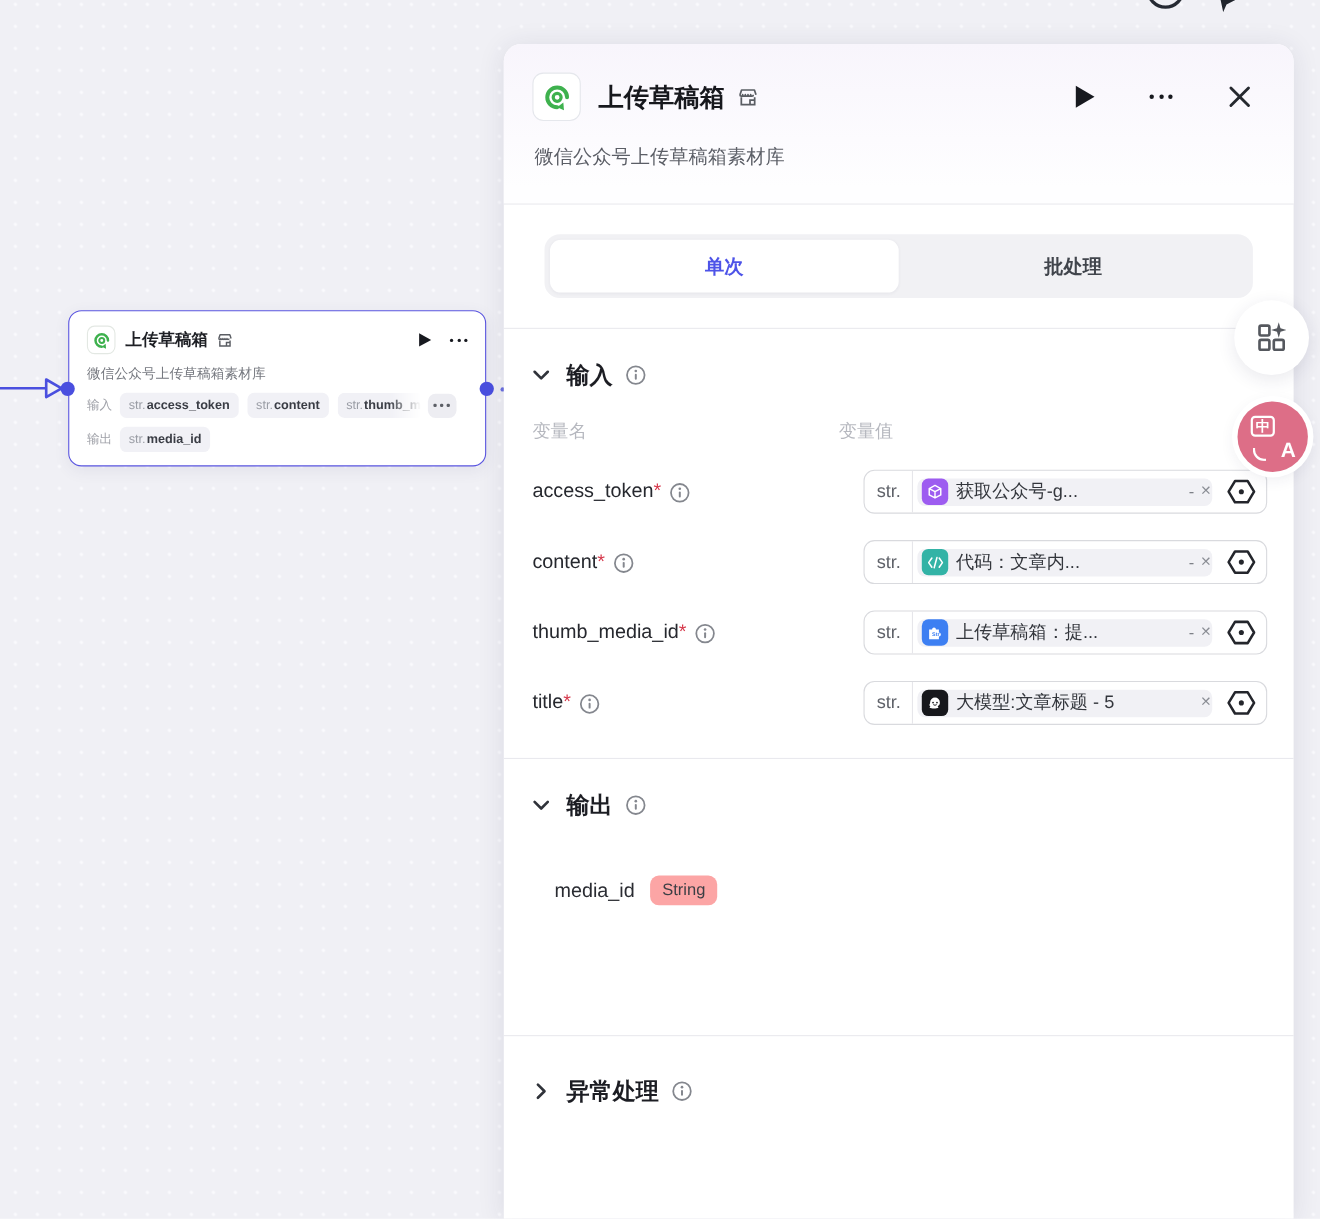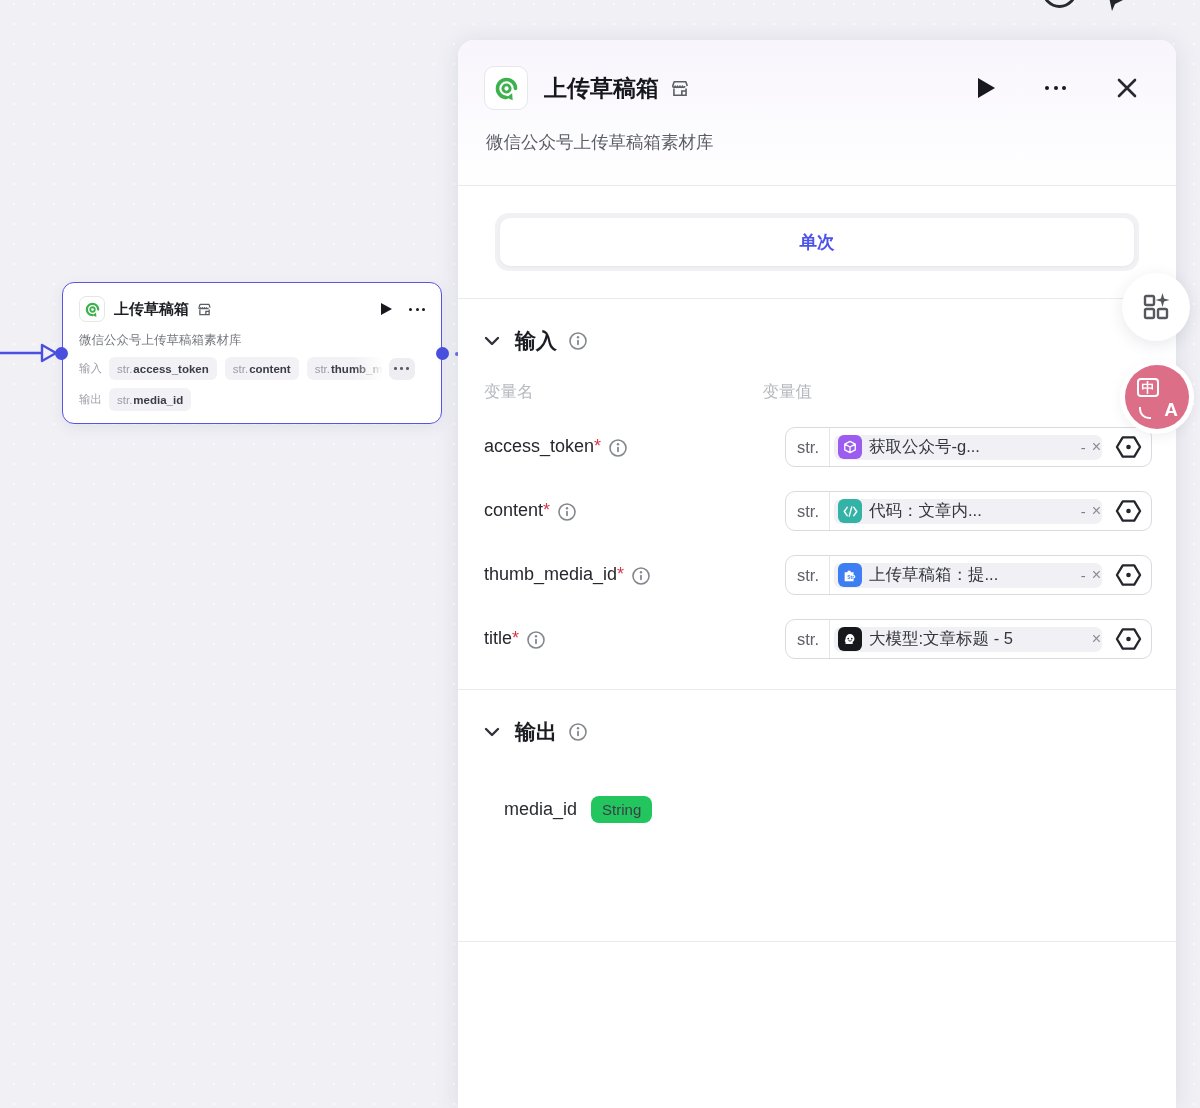--- a/index.html
+++ b/index.html
@@ -101,21 +101,21 @@
   .vtag-icon { width:24px; height:24px; border-radius:6px; flex:none;
     display:flex; align-items:center; justify-content:center; }
   .vtag-text { font-size:16.5px; color:#33363c; margin-left:7px; white-space:nowrap;
     overflow:hidden; flex:1; }
   .vdash { font-size:15px; color:#7d8087; margin:0 6px 0 4px; flex:none;}
   .vclose { font-size:16px; color:#8a8d94; flex:none; }
   .hexbtn { flex:none; margin:0 9px 0 9px; display:flex; }
 
   .out-row { display:flex; align-items:center; margin-top:50px; margin-left:22px; }
   .out-name { font-size:18px; color:#2a2c32; }
-  .out-type { margin-left:14px; background:#22c55e; color:#3c3f45; font-size:15px;
+  .out-type { margin-left:14px; background:#fca5a5; color:#3c3f45; font-size:15px;
     padding:5px 11px; border-radius:8px; }
 
   .spacer-in { height:30px; }
   .spacer-out { height:118px; }
 
   
   .fab { position:absolute; border-radius:50%; display:flex; align-items:center;
     justify-content:center; }
   .fab-comp { left:1122px; top:273px; width:68px; height:68px; background:#fff;
     box-shadow:0 4px 16px rgba(40,40,80,.10); }
@@ -238,20 +238,21 @@
         </div>
       </div>
       <div class="p-sub">微信公众号上传草稿箱素材库</div>
     </div>
 
     <div class="divider"></div>
 
     <div class="p-tabs">
       <div class="seg">
         <div class="seg-item active">单次</div>
+        <div class="seg-item">批处理</div>
       </div>
     </div>
 
     <div class="divider"></div>
 
     <div class="section">
       <div class="sec-head">
         <span class="chev">
           <svg width="20" height="20" viewBox="0 0 20 20">
               <path d="M4 7 L10 13 L16 7" fill="none" stroke="#30333a" stroke-width="2.4" stroke-linecap="round" stroke-linejoin="round"></path>
@@ -430,20 +431,37 @@
       </div>
       <div class="out-row">
         <span class="out-name">media_id</span>
         <span class="out-type">String</span>
       </div>
       <div class="spacer-out"></div>
     </div>
 
     <div class="divider"></div>
 
+    <div class="section">
+      <div class="sec-head" style="margin-top:8px;">
+        <span class="chev">
+          <svg width="20" height="20" viewBox="0 0 20 20">
+              <path d="M7 4 L13 10 L7 16" fill="none" stroke="#30333a" stroke-width="2.4" stroke-linecap="round" stroke-linejoin="round"></path>
+            </svg>
+        </span>
+        <span class="sec-title">异常处理</span>
+        <span class="info">
+          <svg width="20" height="20" viewBox="0 0 20 20">
+              <circle cx="10" cy="10" r="8" fill="none" stroke="#84878e" stroke-width="1.6"></circle>
+              <circle cx="10" cy="6.3" r="1.2" fill="#84878e"></circle>
+              <rect x="9.1" y="8.8" width="1.8" height="5.4" rx="0.9" fill="#84878e"></rect>
+            </svg>
+        </span>
+      </div>
+    </div>
   </div>
 
   <div class="fab fab-comp">
     <svg width="32" height="32" viewBox="0 0 32 32">
       <rect x="5" y="5" width="9" height="9" rx="1.5" fill="none" stroke="#55585e" stroke-width="2.4"></rect>
       <rect x="5" y="18" width="9" height="9" rx="1.5" fill="none" stroke="#55585e" stroke-width="2.4"></rect>
       <rect x="18" y="18" width="9" height="9" rx="1.5" fill="none" stroke="#55585e" stroke-width="2.4"></rect>
       <path d="M22.5 2 L24.1 7.4 L29.5 9 L24.1 10.6 L22.5 16 L20.9 10.6 L15.5 9 L20.9 7.4 Z" fill="#55585e"></path>
     </svg>
   </div>

